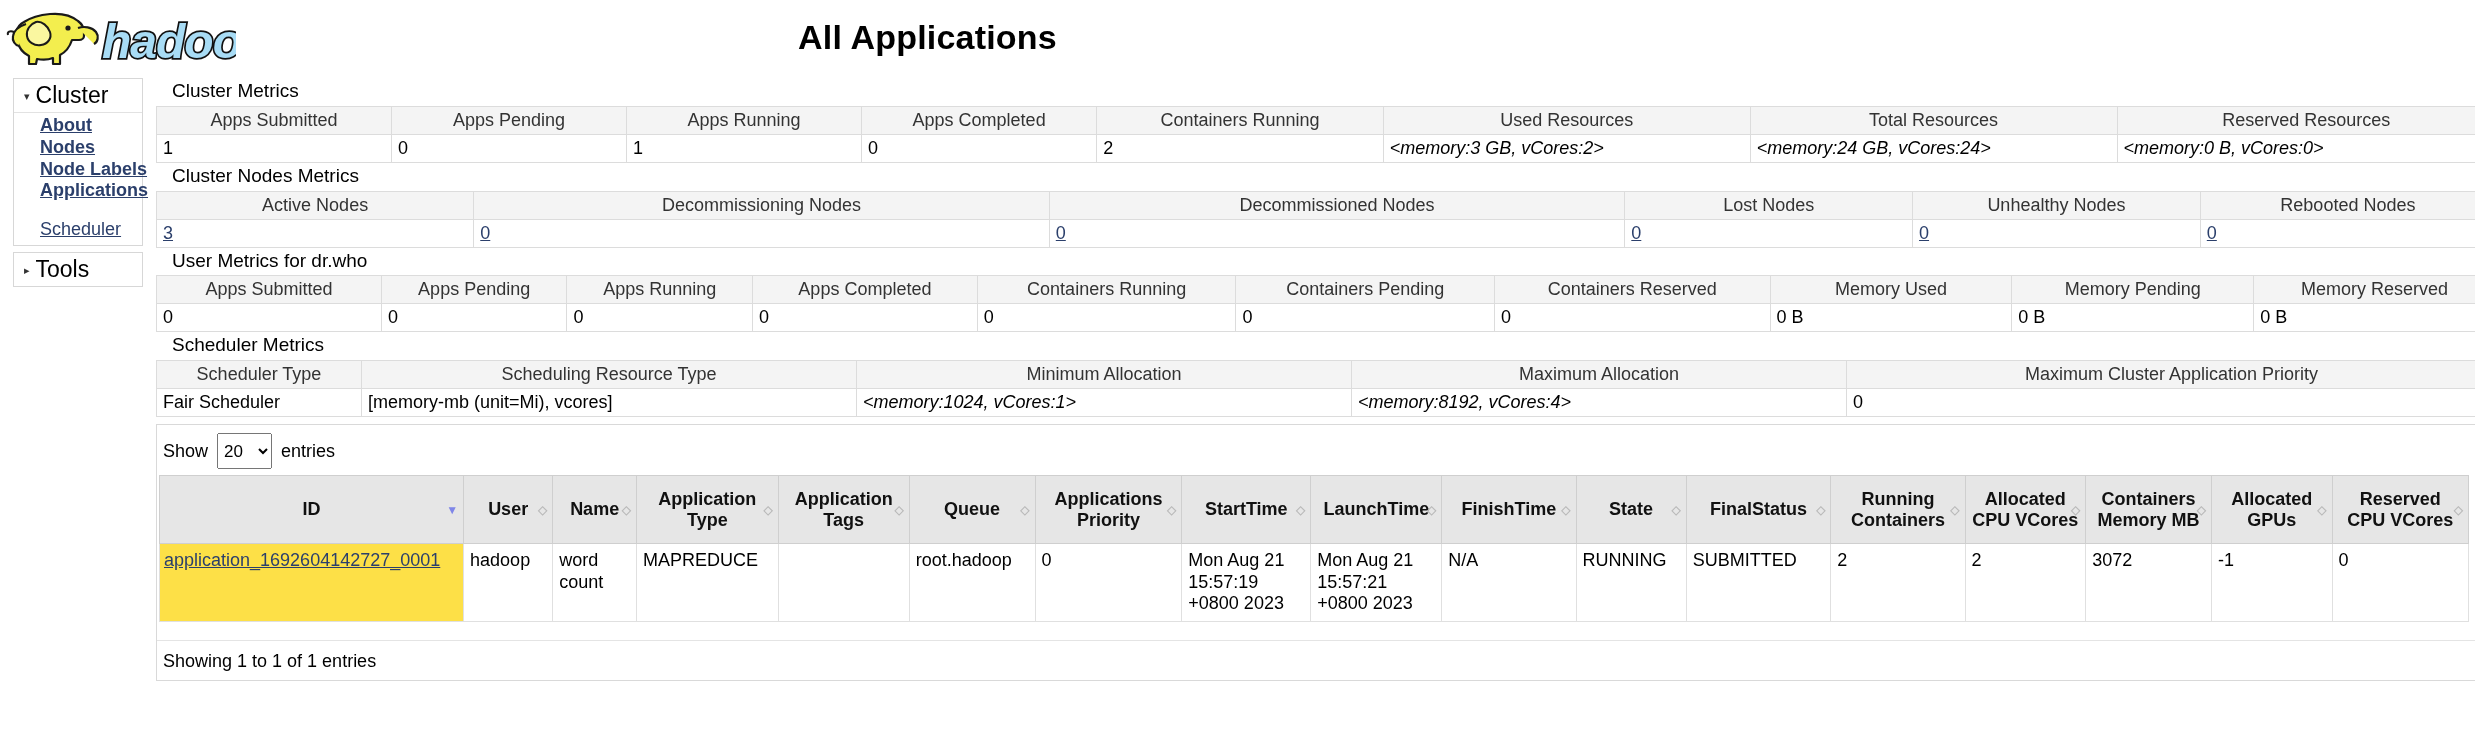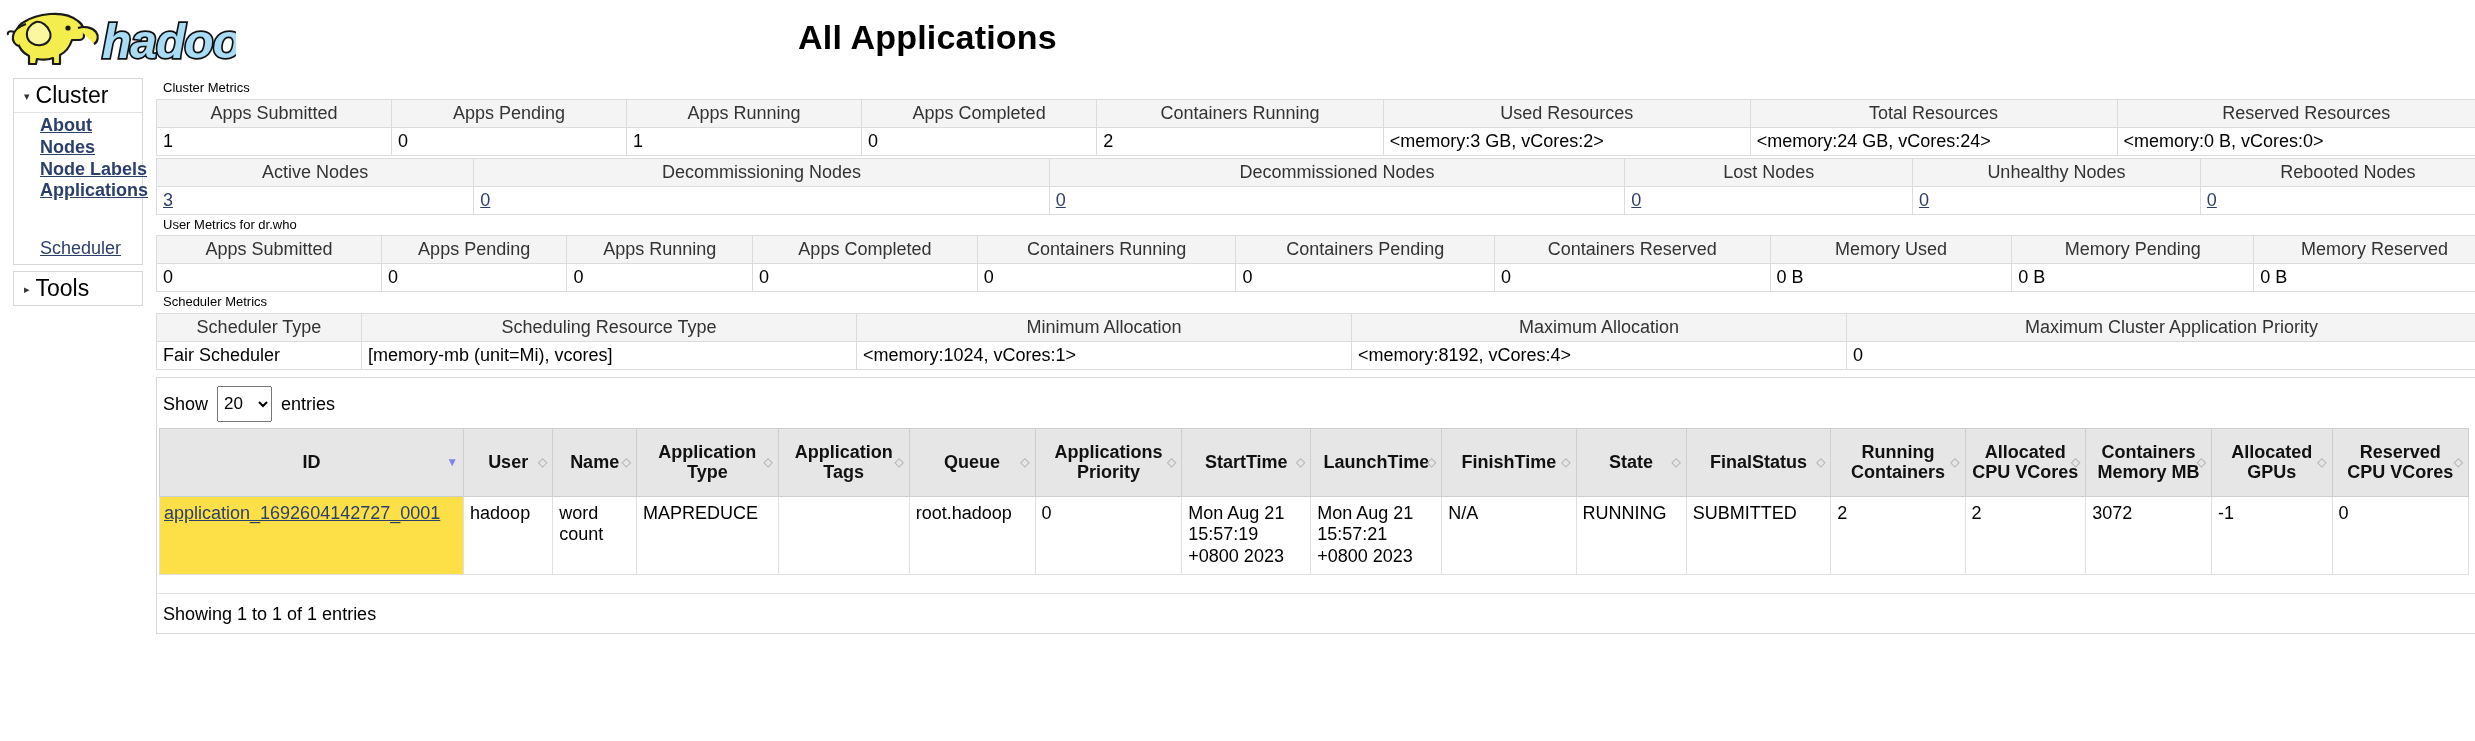--- a/index.html
+++ b/index.html
@@ -31,27 +31,27 @@
   .nav-box { border:1px solid #d7d7d7; background:#fff; }
   .nav-head {
     font-size:23px; padding:3px 4px 4px 10px; color:#000;
     border-bottom:1px solid #e2e2e2; line-height:1.15;
   }
   .nav-head .tri { font-size:11px; vertical-align:3px; margin-right:6px; color:#333; }
   .nav-list { padding:2px 0 6px 26px;font-weight:bold; }
   .nav-list a { display:block; line-height:1.20; font-size:18px; white-space:nowrap; }
   .state-list { padding-left:14px; }
   .state-list a { font-size:16px; line-height:1.16; letter-spacing:-0.1px; }
-  .nav-single { padding:4px 0 5px 26px;margin-top:19px; }
+  .nav-single { padding:4px 0 5px 26px; }
   .nav-single a { font-size:18px; }
   .nav-gap { height:6px; }
 
   
   #main { flex:1 1 auto; margin-left:13px; min-width:0; }
-  .section-title { font-size:13px; margin:2px 0 3px 7px; line-height:1.2; }
+  .section-title { font-size:19px; margin:2px 0 3px 16px; line-height:1.2; }
 
   table.metrics {
     border-collapse:collapse; width:2340px; table-layout:fixed;
     margin-bottom:2px;
   }
   table.metrics th {
     background:#f4f4f4; border:1px solid #dcdcdc;
     font-weight:normal; font-size:18px; color:#333;
     text-align:center; padding:3px 4px; height:26px;
   }
@@ -86,21 +86,21 @@
   }
   table.apps thead th.sorted .sort { color:#7f86e8; }
   table.apps tbody td {
     border:1px solid #e0e0e0; border-top:none;
     font-size:18px; padding:6px 6px; vertical-align:top;
     background:#fafafa; line-height:1.20;
   }
   table.apps tbody td.idcell { background:#fde047; padding-left:4px; }
   table.apps tbody td.plain { background:#fff; }
   #apps-footer { font-size:18px; padding:10px 0 8px 6px; border-top:1px solid #e4e4e4; margin-top:18px; }
-  .nowrap { white-space:nowrap; }
+  .nowrap { white-space:nowrap;font-style:italic; }
 </style>
 </head>
 <body>
 
 <div id="header">
   <div id="logo">
     <svg viewBox="0 0 230 72" width="230" height="72">
 
       <g>
         <path d="M12 40 C8 34,10 24,18 20 C24 16,33 13,44 12 C56 11,66 14,72 19
@@ -187,20 +187,21 @@
           <td class="ctr">1</td>
           <td class="ctr">0</td>
           <td class="ctr">2</td>
           <td class="ctr nowrap">&lt;memory:3 GB, vCores:2&gt;</td>
           <td class="ctr nowrap">&lt;memory:24 GB, vCores:24&gt;</td>
           <td class="ctr nowrap">&lt;memory:0 B, vCores:0&gt;</td>
         </tr>
       </tbody>
     </table>
 
+    <div class="section-title">Cluster Nodes Metrics</div>
     <table class="metrics">
       <colgroup>
         <col style="width:215px">
           <col style="width:390px">
           <col style="width:390px">
         <col style="width:195px">
           <col style="width:195px">
           <col style="width:200px">
       </colgroup>
       <thead>

